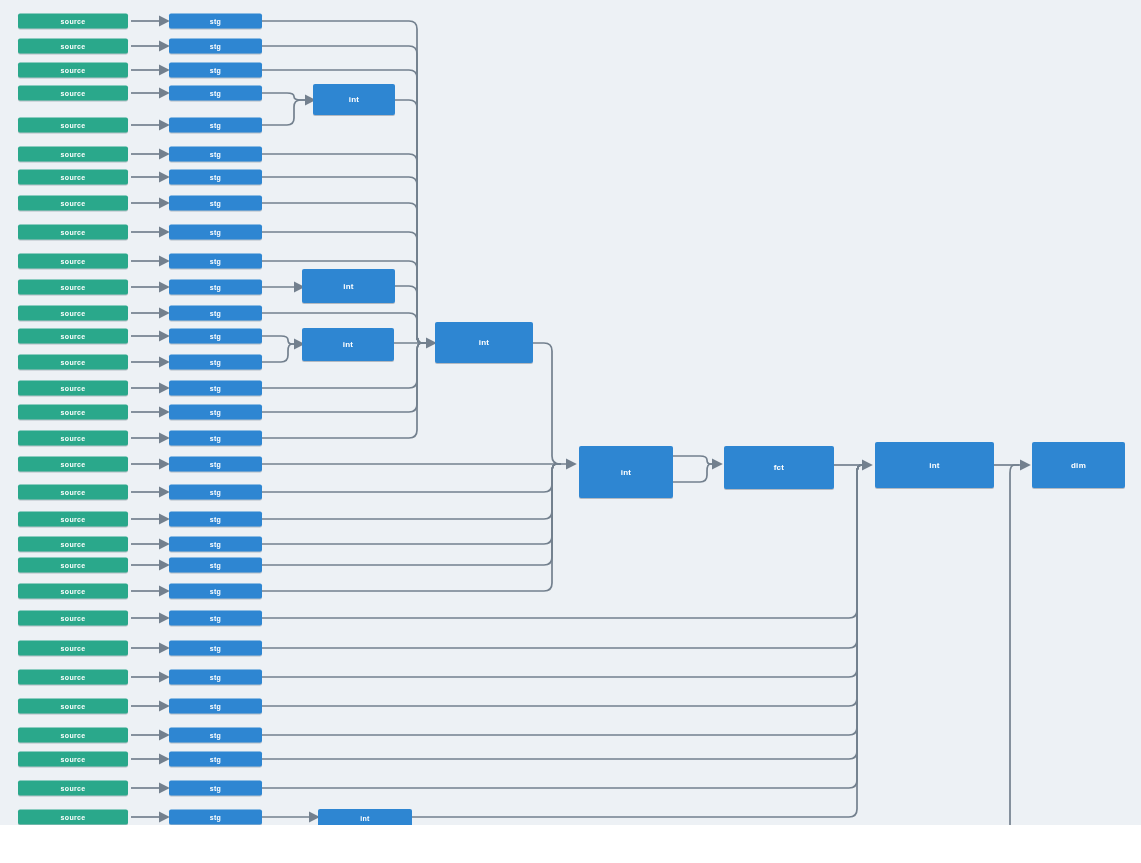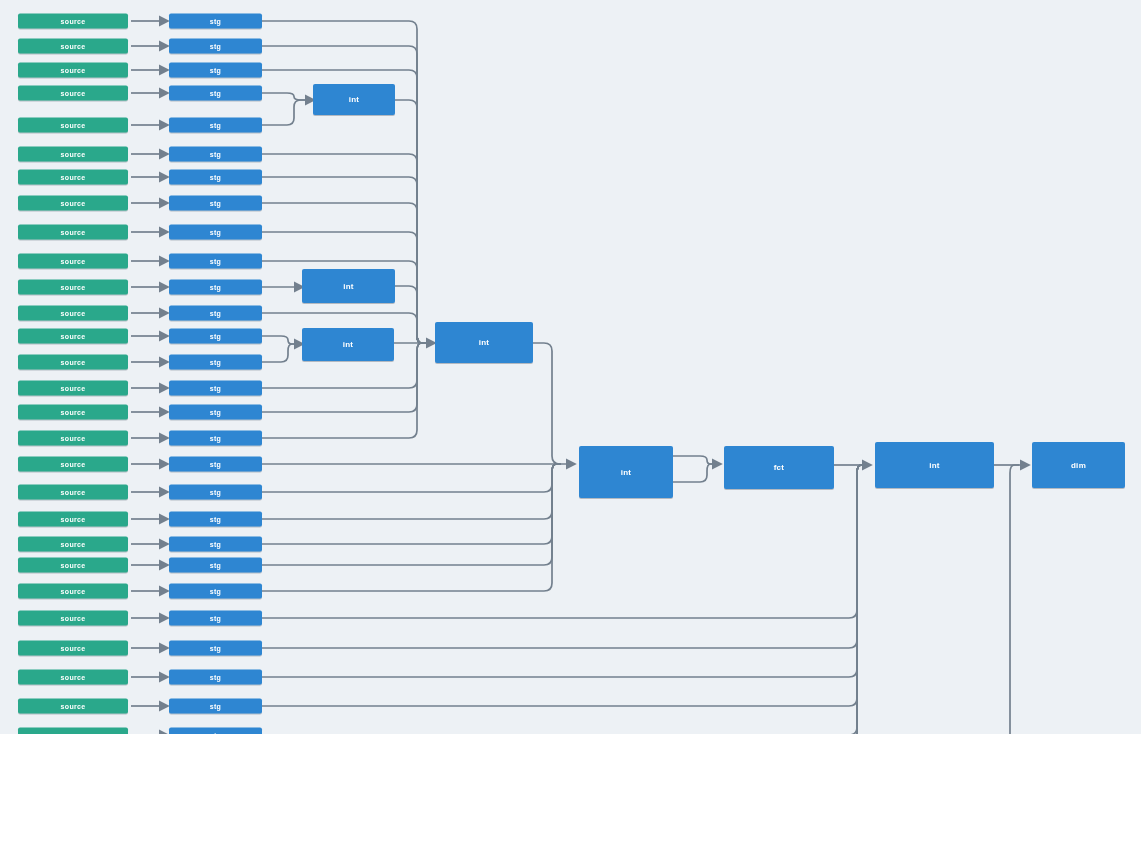--- a/index.html
+++ b/index.html
@@ -4,21 +4,21 @@
 <style>
   html,body{margin:0;padding:0;}
   body{font-family:"Liberation Sans",sans-serif;}
   .canvas{position:relative;overflow:hidden;}
   svg{position:absolute;left:0;top:0;}
   .node-label{font-family:"Liberation Sans",sans-serif;font-weight:bold;fill:#ffffff;letter-spacing:.3px;}
 </style>
 </head>
 <body>
 
-<div class="canvas" style="width: 1141px; height: 734px; background: rgb(237, 241, 245);">
+<div class="canvas" style="width: 1141px; height: 825px; background: rgb(237, 241, 245);">
   <svg xmlns="http://www.w3.org/2000/svg" width="1141" height="863">
     <defs>
       <marker id="ah" viewBox="0 0 10 10" refX="2" refY="5" markerWidth="6.5" markerHeight="6.5" orient="auto-start-reverse">
         <path d="M0 0 L10 5 L0 10 z" fill="#73808e"></path>
       </marker>
       <filter id="ds" x="-20%" y="-20%" width="140%" height="160%">
         <feDropShadow dx="0" dy="1" stdDeviation="0.7" flood-color="#2b3a4a" flood-opacity="0.3"></feDropShadow>
       </filter>
     </defs>
     <g id="edges">

